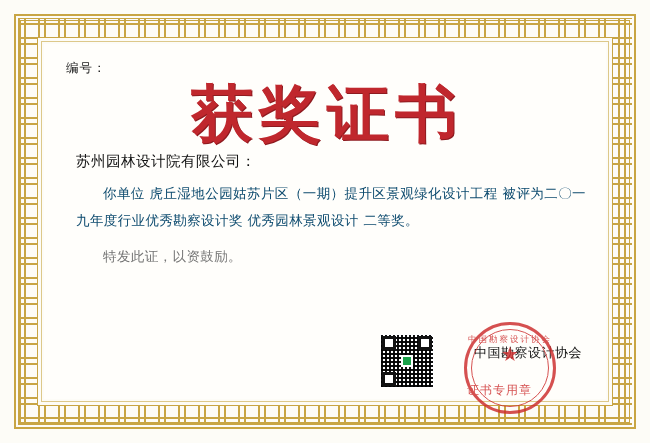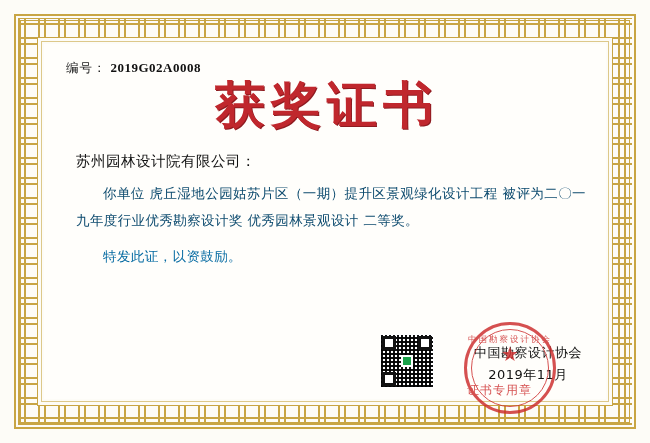--- a/index.html
+++ b/index.html
@@ -124,21 +124,21 @@
   }
 
   .title {
     position: absolute;
     left: 4px;
     right: 0;
     top: 26px;
     text-align: center;
     font-family: "DejaVu Sans", sans-serif;
     font-weight: bold;
-    font-size: 50px;
+    font-size: 62px;
     letter-spacing: 6px;
     color: #c0272d;
     text-shadow: 1px 1px 0 #8e1b20;
     white-space: nowrap;
   }
 
   .recipient {
     position: absolute;
     left: 28px;
     top: 106px;
@@ -165,21 +165,21 @@
     margin: 0;
     text-indent: 2em;
   }
 
   .closing {
     position: absolute;
     left: 28px;
     top: 202px;
     font-family: Liberation Serif, serif;
     font-size: 13.5px;
-    color: #0369a1;
+    color: #737373;
     text-indent: 2em;
     letter-spacing: 0.4px;
   }
 
   
   .qr {
     position: absolute;
     left: 332px;
     top: 288px;
     width: 52px;
@@ -287,21 +287,20 @@
   <div class="border-band"></div>
   <div class="frame-line-a"></div>
   <div class="frame-line-b"></div>
   <div class="frame-line-c"></div>
   <div class="inner-area"></div>
 
   <div class="content">
 
     <div class="serial-row">
       <span class="serial-label">编号：</span>
-      <span class="serial-value">2019G02A0008</span>
     </div>
 
     <div class="title">获奖证书</div>
 
     <div class="recipient">苏州园林设计院有限公司：</div>
 
     <div class="body-text">
       <p>你单位  虎丘湿地公园姑苏片区（一期）提升区景观绿化设计工程  被评为二〇一九年度行业优秀勘察设计奖 优秀园林景观设计  二等奖。</p>
     </div>
 
@@ -309,21 +308,20 @@
 
     <div class="qr">
       <span class="pos tl"></span>
       <span class="pos tr"></span>
       <span class="pos bl"></span>
       <span class="logo"></span>
     </div>
 
     <div class="issuer">
       <div>中国勘察设计协会</div>
-      <div class="date">2019年11月</div>
     </div>
 
     <div class="seal">
       <span class="seal-ring"></span>
       <span class="seal-top-text">中国勘察设计协会</span>
       <span class="seal-star">★</span>
       <span class="seal-bottom-text">证书专用章</span>
     </div>
 
   </div>

